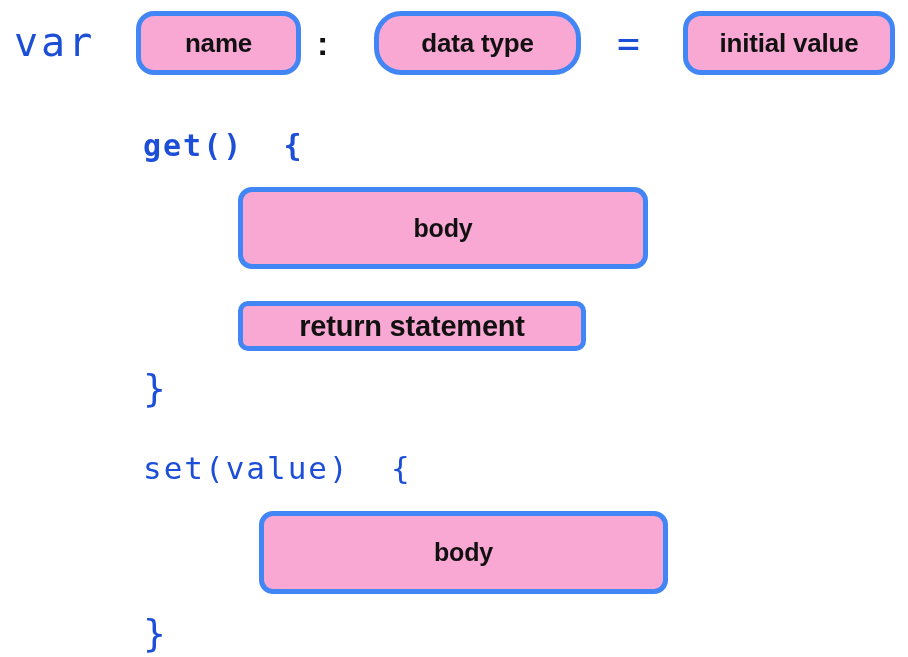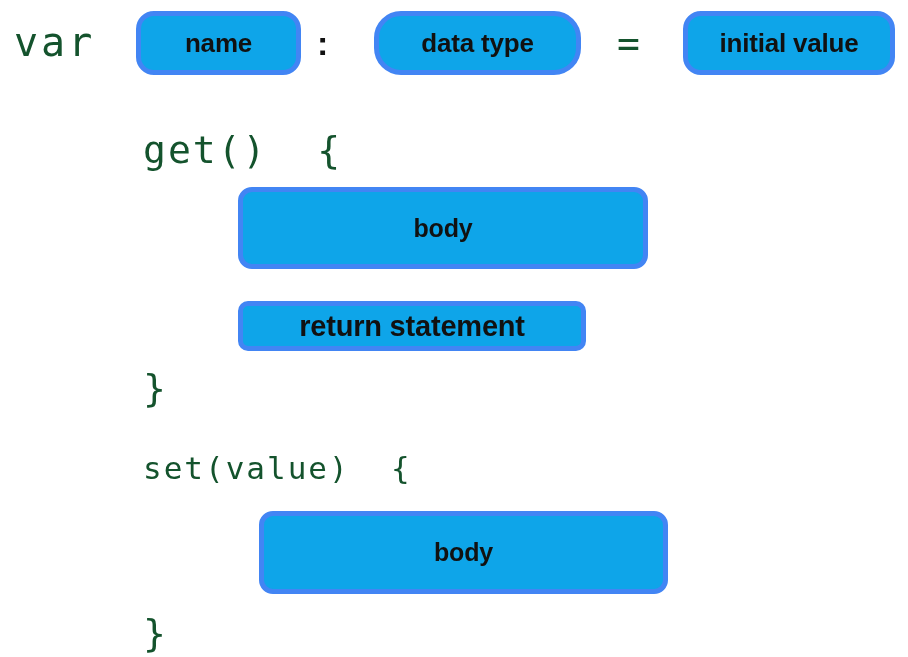--- a/index.html
+++ b/index.html
@@ -12,29 +12,29 @@
     width: 908px;
     height: 657px;
     background: #ffffff;
     overflow: hidden;
   }
   
   .code-token {
     position: absolute;
     font-family: "DejaVu Sans Mono", "Liberation Mono", monospace;
     font-weight: 400;
-    color: #14532d;
+    color: #1d4ed8;
     white-space: pre;
     line-height: 1;
   }
   
   .slot {
     position: absolute;
     box-sizing: border-box;
-    background: #0ea5e9;
+    background: #f9a8d4;
     border: 5px solid #4285f4;
     display: flex;
     align-items: center;
     justify-content: center;
   }
   .slot-label {
     font-family: "Liberation Sans", "DejaVu Sans", sans-serif;
     font-weight: 700;
     color: #111111;
     white-space: nowrap;
@@ -55,21 +55,21 @@
   #slot-name    { left: 136px; top: 11px; width: 165px; height: 64px; border-radius: 18px; }
   #slot-name .slot-label { font-size: 26px; }
   #sep-colon    { left: 317px; top: 26px; font-size: 34px; }
   #slot-datatype{ left: 374px; top: 11px; width: 207px; height: 64px; border-radius: 27px; }
   #slot-datatype .slot-label { font-size: 26px; }
   #tok-equals   { left: 617px; top: 24px; font-size: 38px; }
   #slot-initial { left: 683px; top: 11px; width: 212px; height: 64px; border-radius: 18px; }
   #slot-initial .slot-label { font-size: 26px; }
 
   
-  #tok-get      { left: 143px; top: 131px; font-size: 38px; letter-spacing: 2px; }
+  #tok-get      { left: 143px; top: 131px; font-size: 30px; letter-spacing: 2px; font-weight: bold; }
   #slot-body-get{ left: 238px; top: 187px; width: 410px; height: 82px; border-radius: 14px; }
   #slot-body-get .slot-label { font-size: 25px; }
   #slot-return  { left: 238px; top: 301px; width: 348px; height: 50px; border-radius: 10px; }
   #slot-return .slot-label { font-size: 29px; }
   #tok-close-get{ left: 143px; top: 369px; font-size: 38px; }
 
   
   #tok-set      { left: 143px; top: 453px; font-size: 31px; letter-spacing: 2px; }
   #slot-body-set{ left: 259px; top: 511px; width: 409px; height: 83px; border-radius: 14px; }
   #slot-body-set .slot-label { font-size: 25px; }

